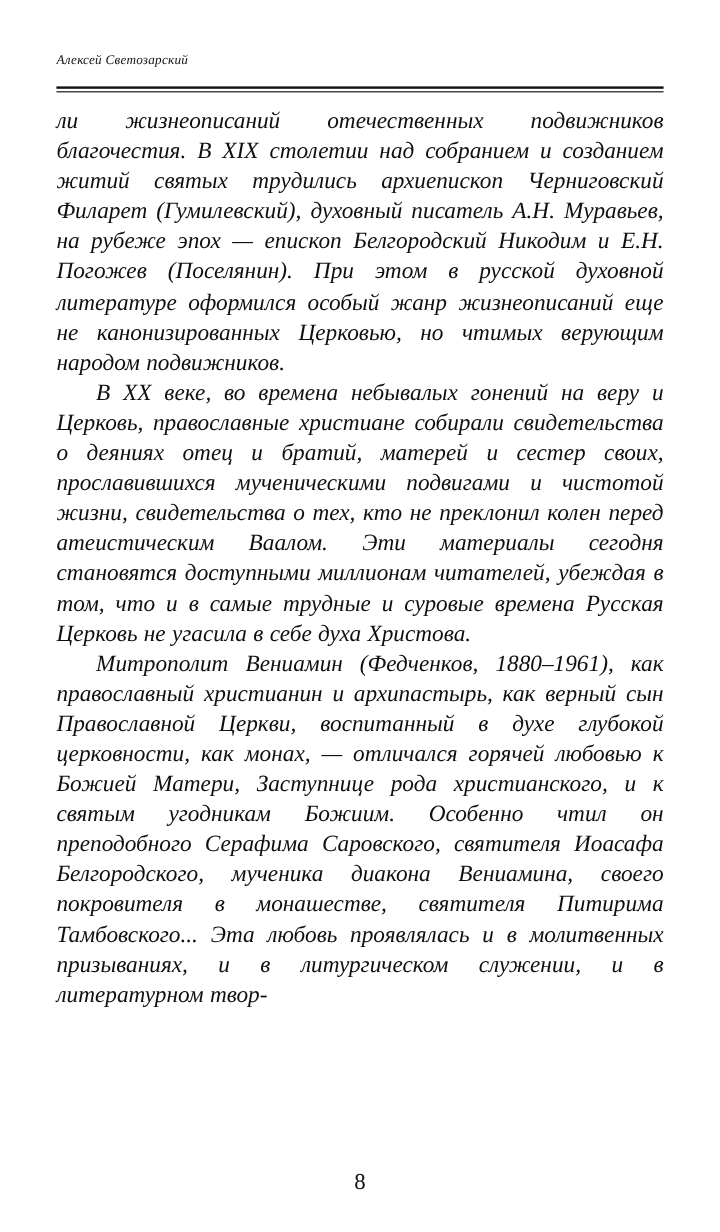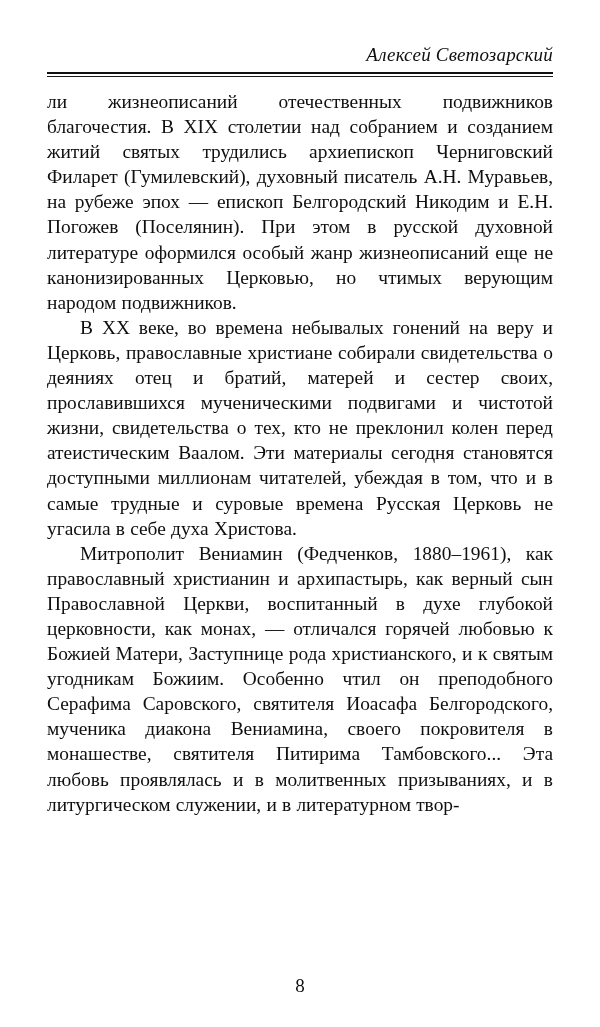--- a/index.html
+++ b/index.html
@@ -19,23 +19,23 @@
     color: #100f0f;
     -webkit-font-smoothing: antialiased;
   }
 
   
   .running-head {
     position: absolute;
     left: 47px;
     top: 44px;
     width: 506px;
-    text-align: right;
+    text-align: left;
     font-style: italic;
-    font-size: 19px;
+    font-size: 11px;
     letter-spacing: 0.2px;
     color: #111010;
     white-space: nowrap;
   }
 
   
   .rule-group {
     position: absolute;
     left: 47px;
     top: 72px;
@@ -50,20 +50,21 @@
     height: 0;
     border-top: 1px solid #1a1919;
   }
 
   
   .text-column {
     position: absolute;
     left: 47px;
     top: 89px;
     width: 506px;
+    font-style: italic;
   }
 
   .para {
     margin: 0;
     font-size: 19.4px;
     line-height: 25.1px;
     text-align: justify;
     text-align-last: left;
     text-justify: inter-word;
     word-spacing: 0.02em;

